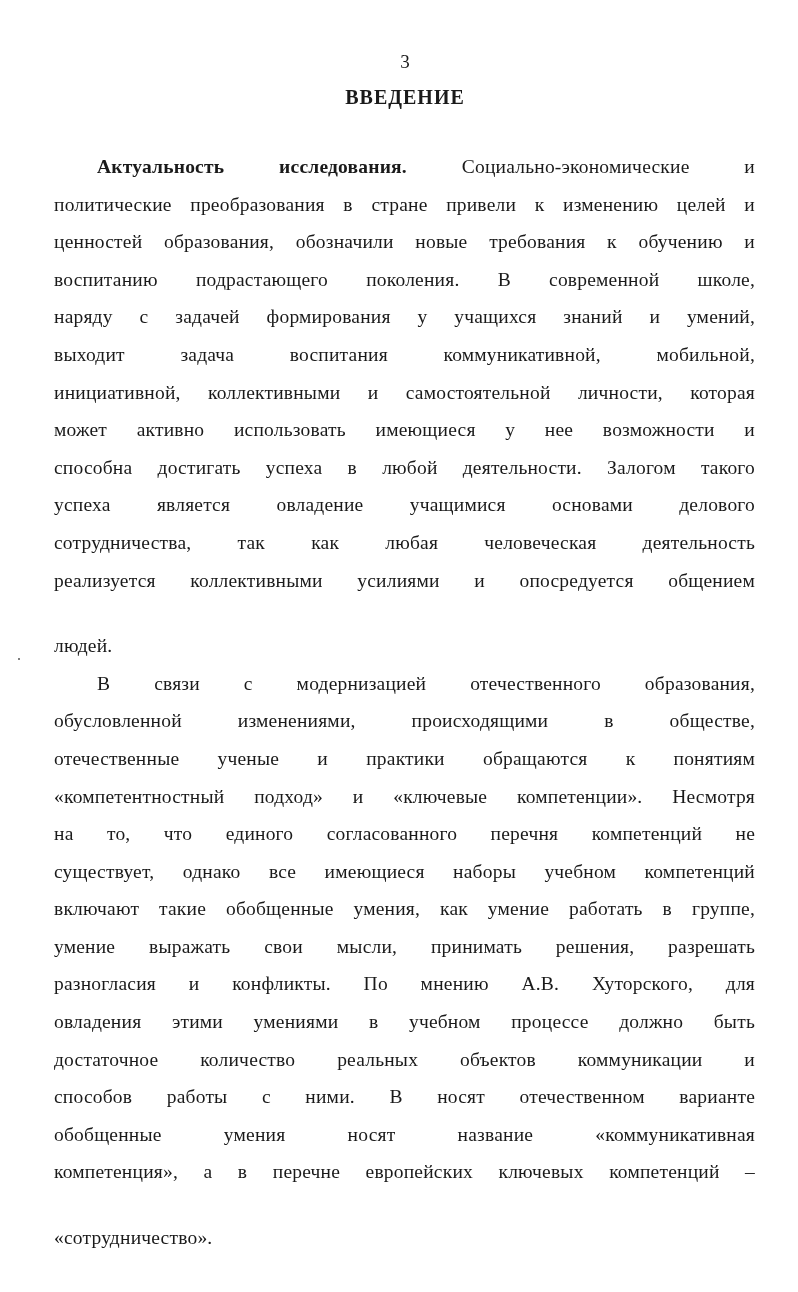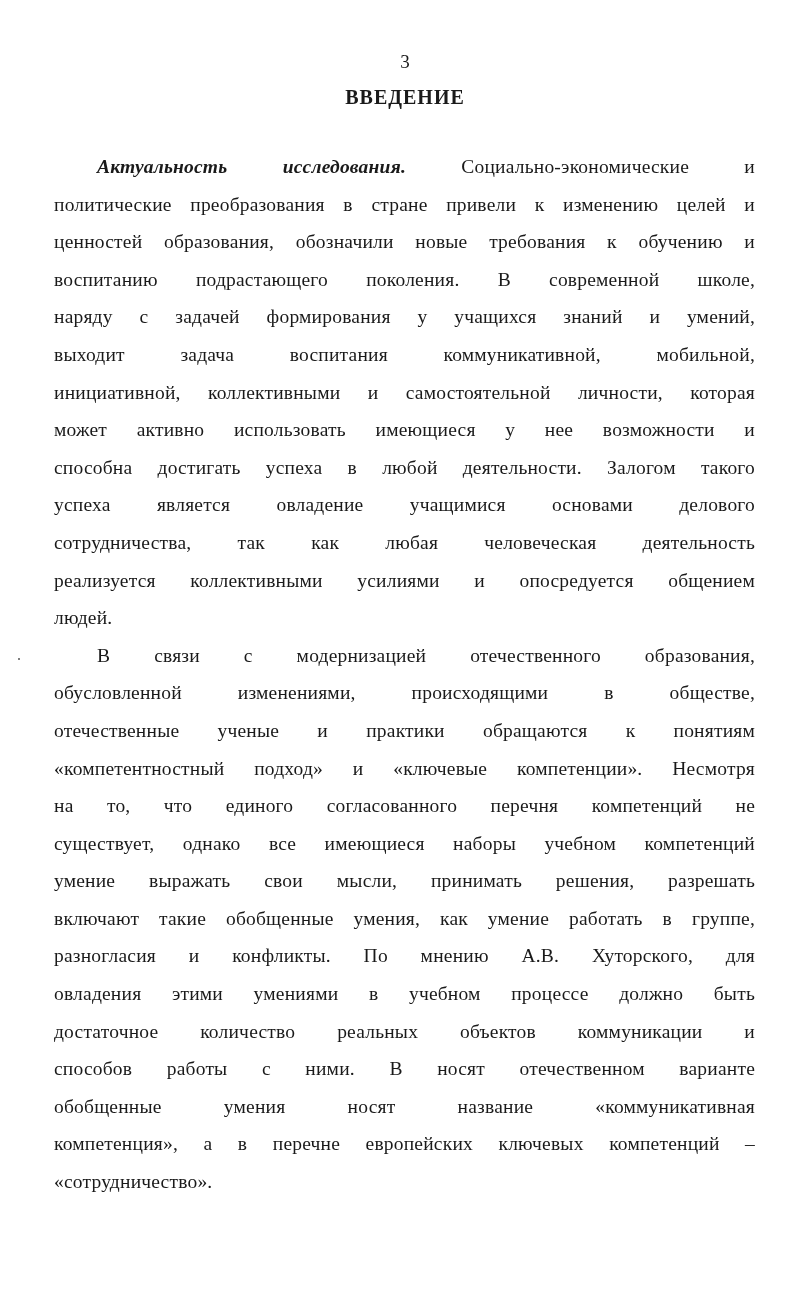--- a/index.html
+++ b/index.html
@@ -47,27 +47,27 @@
       height: 37.6px;
       line-height: 34px;
       text-align: justify;
       text-align-last: justify;
       white-space: nowrap;
       overflow: visible;
       letter-spacing: 0.2px;
     }
     .line.last {
       text-align-last: left;
+      margin-top: 28px;
     }
     .line.indent {
       padding-left: 43px;
     }
     .line .lead {
       font-weight: bold;
-      font-style: italic;
     }
     .line-inner {
       display: block;
       white-space: normal;
       text-align: justify;
       text-align-last: justify;
     }
     .line.last .line-inner {
       text-align-last: left;
     }
@@ -146,24 +146,24 @@
     <span class="line">
         <span class="line-inner">«компетентностный подход» и «ключевые компетенции». Несмотря</span>
       </span>
     <span class="line">
         <span class="line-inner">на то, что единого согласованного перечня компетенций не</span>
       </span>
     <span class="line">
         <span class="line-inner">существует, однако все имеющиеся наборы учебном компетенций</span>
       </span>
     <span class="line">
-        <span class="line-inner">умение выражать свои мысли, принимать решения, разрешать</span>
+        <span class="line-inner">включают такие обобщенные умения, как умение работать в группе,</span>
       </span>
     <span class="line">
-        <span class="line-inner">включают такие обобщенные умения, как умение работать в группе,</span>
+        <span class="line-inner">умение выражать свои мысли, принимать решения, разрешать</span>
       </span>
     <span class="line">
         <span class="line-inner">разногласия и конфликты. По мнению А.В. Хуторского, для</span>
       </span>
     <span class="line">
         <span class="line-inner">овладения этими умениями в учебном процессе должно быть</span>
       </span>
     <span class="line">
         <span class="line-inner">достаточное количество реальных объектов коммуникации и</span>
       </span>

